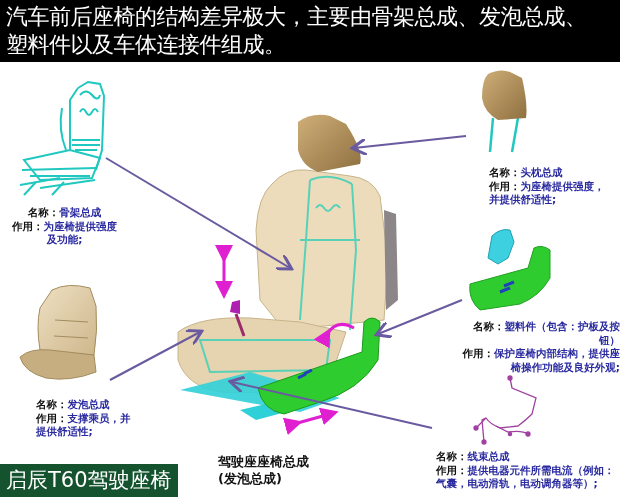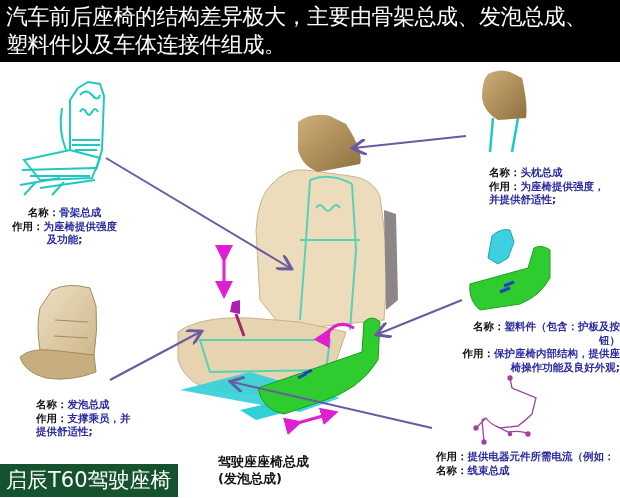--- a/index.html
+++ b/index.html
@@ -161,22 +161,23 @@
   <div><span class="v">椅操作功能及良好外观;</span></div>
 </div>
 
 <div class="label" style="left:6px; top:398px;margin-left:30px;">
   <div><span class="k">名称：</span><span class="v">发泡总成</span></div>
   <div><span class="k">作用：</span><span class="v">支撑乘员，并</span></div>
   <div><span class="v">提供舒适性;</span></div>
 </div>
 
 <div class="label" style="left:436px; top:450px;">
+  <div><span class="k">名称：</span><span class="v">线束总成</span></div>
   <div><span class="k">作用：</span><span class="v">提供电器元件所需电流（例如：</span></div>
-  <div><span class="k">名称：</span><span class="v">线束总成</span></div>
+  <div><span class="v">气囊，电动滑轨，电动调角器等）;</span></div>
 </div>
 
 <div class="center-caption">
   <div>驾驶座座椅总成</div>
   <div>(发泡总成)</div>
 </div>
 
 <div class="badge">启辰T60驾驶座椅</div>
 
 </body></html>

